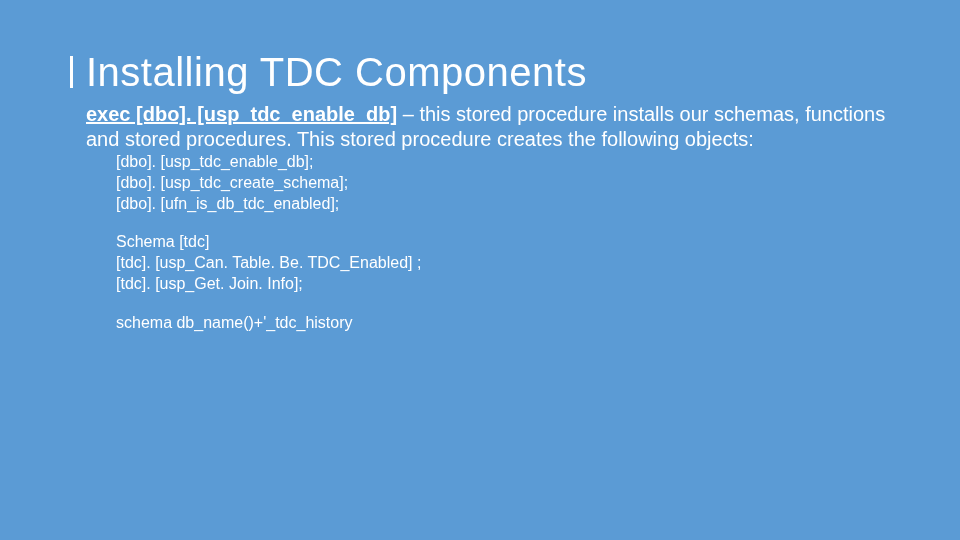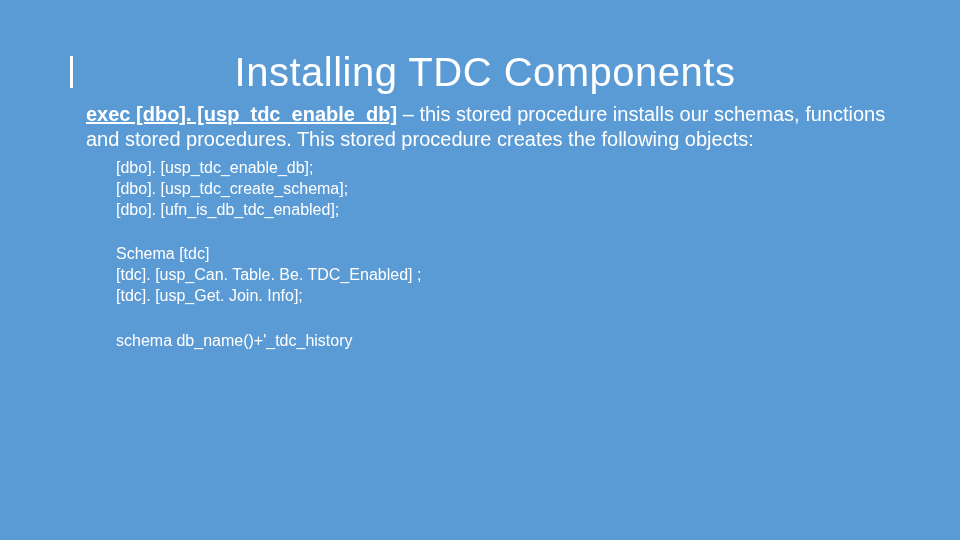--- a/index.html
+++ b/index.html
@@ -14,22 +14,22 @@
   }
   .slide {
     box-sizing: border-box;
     width: 960px;
     height: 540px;
     padding: 50px 60px 40px 70px;
     position: relative;
   }
   .title-wrap {
     position: relative;
+    padding-left: 16px;
     margin-bottom: 8px;
-    text-align: center;
   }
   .title-bar {
     position: absolute;
     left: 0;
     top: 6px;
     bottom: 6px;
     width: 3px;
     background: #ffffff;
   }
   .title {
@@ -44,21 +44,20 @@
     line-height: 1.25;
     padding-left: 16px;
     margin-top: 6px;
   }
   .intro .bold {
     font-weight: 600;
     text-decoration: underline;
   }
   .block {
     padding-left: 46px;
-    margin-top: 6px;
     font-size: 16px;
     line-height: 1.3;
     font-weight: 400;
   }
   .block .line {
     white-space: pre;
   }
   .gap {
     height: 18px;
   }

